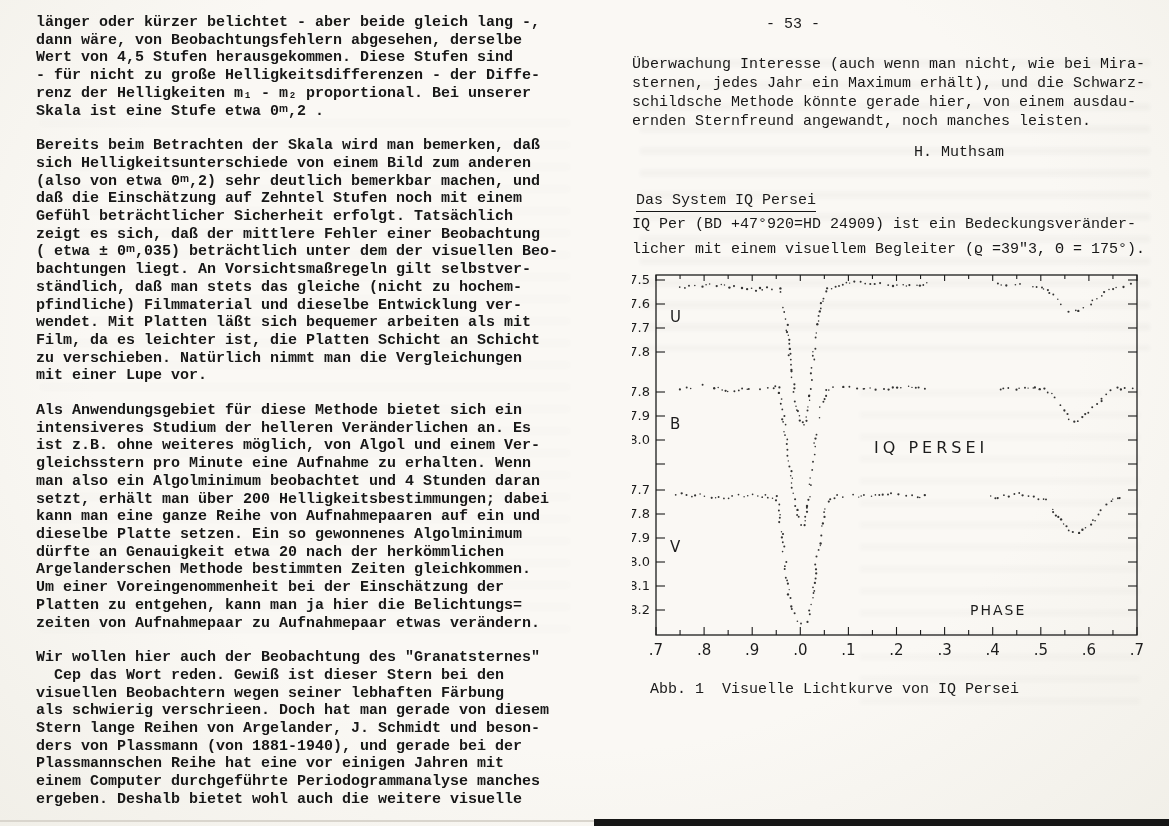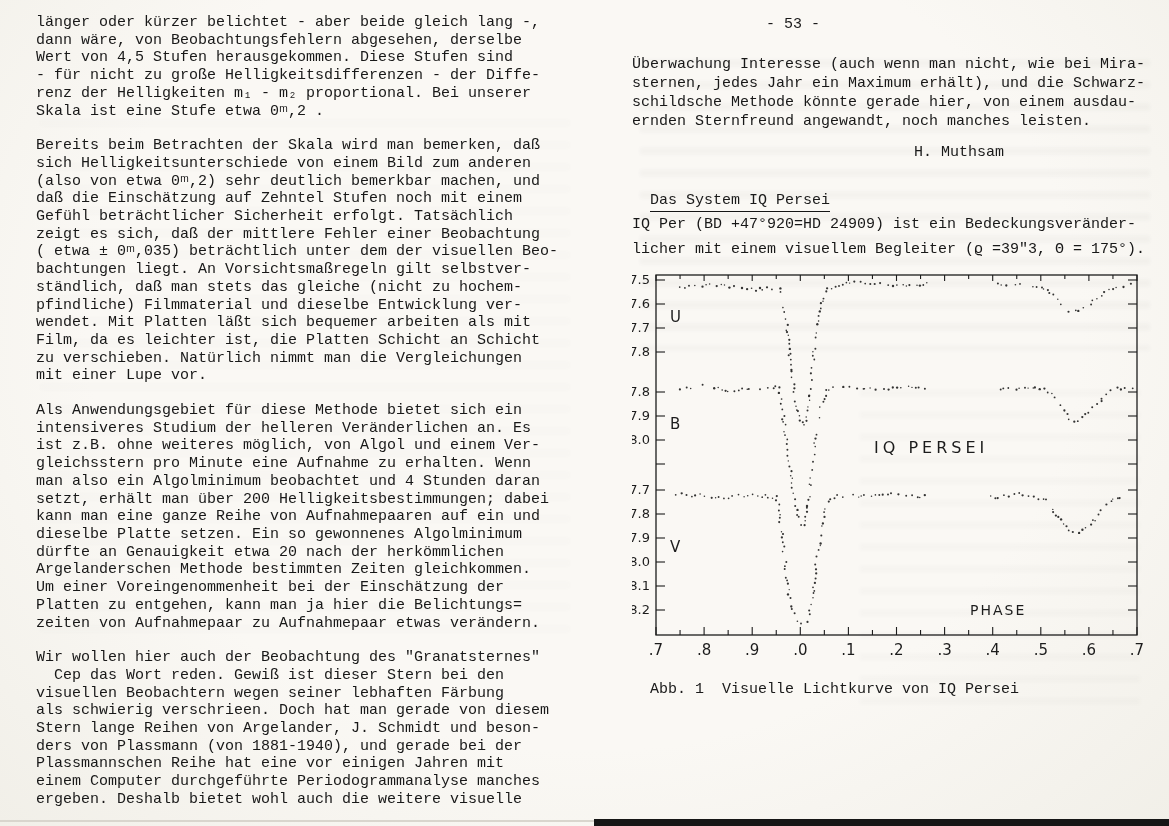--- a/index.html
+++ b/index.html
@@ -10,28 +10,28 @@
     color:#1a1a1a;
   }
   .page{position:absolute;inset:0;
     background:radial-gradient(ellipse at 50% 40%, #faf8f4 60%, #f1efe8 100%);}
   
   .bleed{position:absolute;pointer-events:none;z-index:0;
     background:repeating-linear-gradient(180deg,
       rgba(90,88,82,0.10) 0 6px, rgba(90,88,82,0) 6px 22px);
     filter:blur(2px);opacity:.45;}
   .col{position:absolute;top:14px;z-index:2;}
-  .col-left{left:36px;width:535px;}
+  .col-left{left:36px;width:535px;font-weight:bold;}
   .col-right{left:632px;width:544px;}
   .tw{white-space:pre-wrap;margin:0;font-size:15px;color:#181818;}
   .lh-left{line-height:17.7px;margin-bottom:17px;}
   .lh-right{line-height:19px;}
   .page-number{font-size:15px;margin:2px 0 22px 134px;}
   .author{font-size:15px;margin:13px 0 0 282px;}
-  .heading{display:inline-block;font-size:15px;font-weight:400;margin:31px 0 0 18px;
+  .heading{display:inline-block;font-size:15px;font-weight:400;margin:31px 0 0 4px;
     border-bottom:1.6px solid #151515;padding-bottom:2px;white-space:pre;}
   .p-iqper{line-height:25px;}
   .p-burke{margin-top:5px;line-height:19px;}
   figure{margin:3px 0 0 0;}
   figcaption{font-size:15px;margin:13px 0 1px 18px;white-space:pre;}
   svg text{user-select:none;}
   .ylab{font-family:"DejaVu Sans",sans-serif;font-size:13px;fill:#1c1c1c;}
   .xlab{font-family:"DejaVu Sans",sans-serif;font-size:15px;fill:#1c1c1c;}
   .bandlab{font-family:"DejaVu Sans",sans-serif;font-size:15px;fill:#1c1c1c;}
   .ctitle{font-family:"DejaVu Sans",sans-serif;font-size:16px;letter-spacing:4px;fill:#1c1c1c;}

